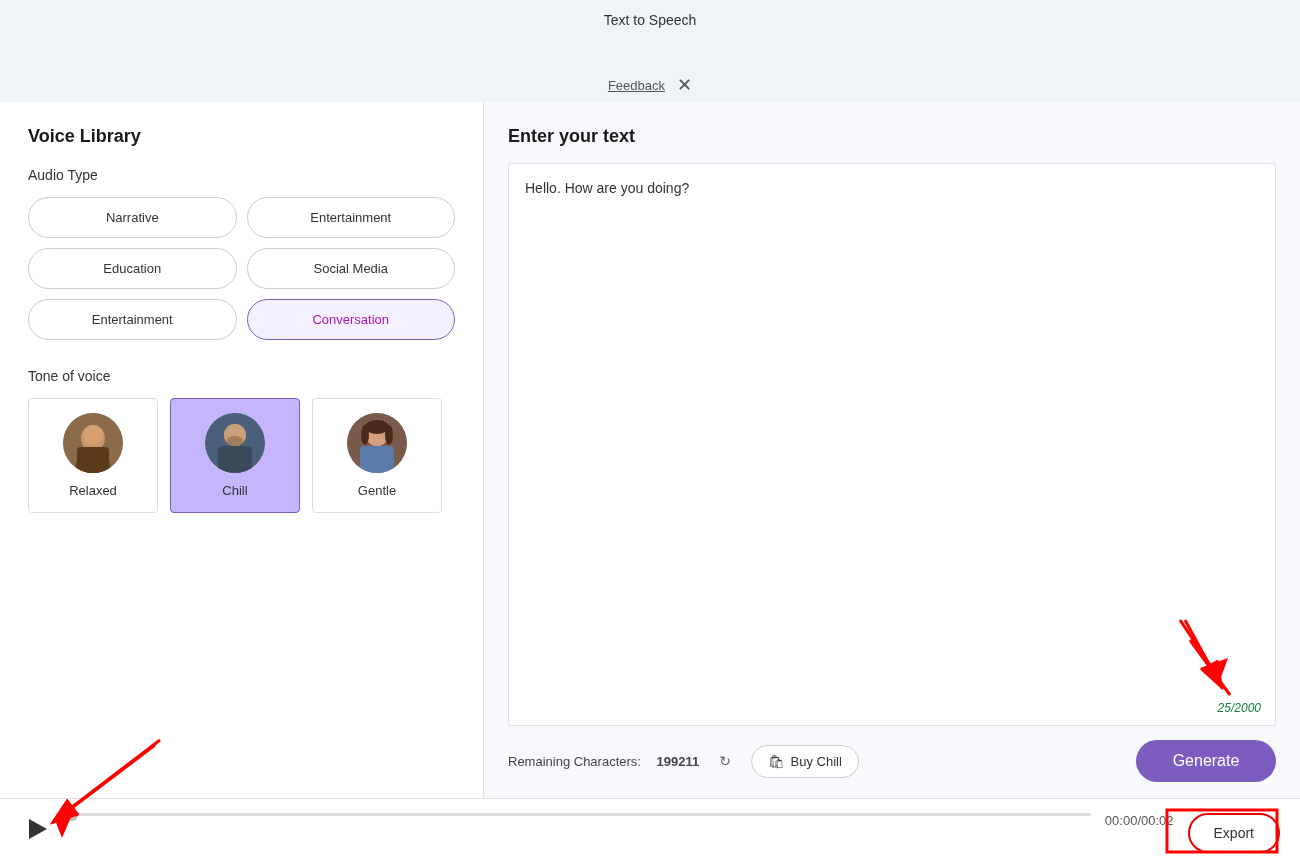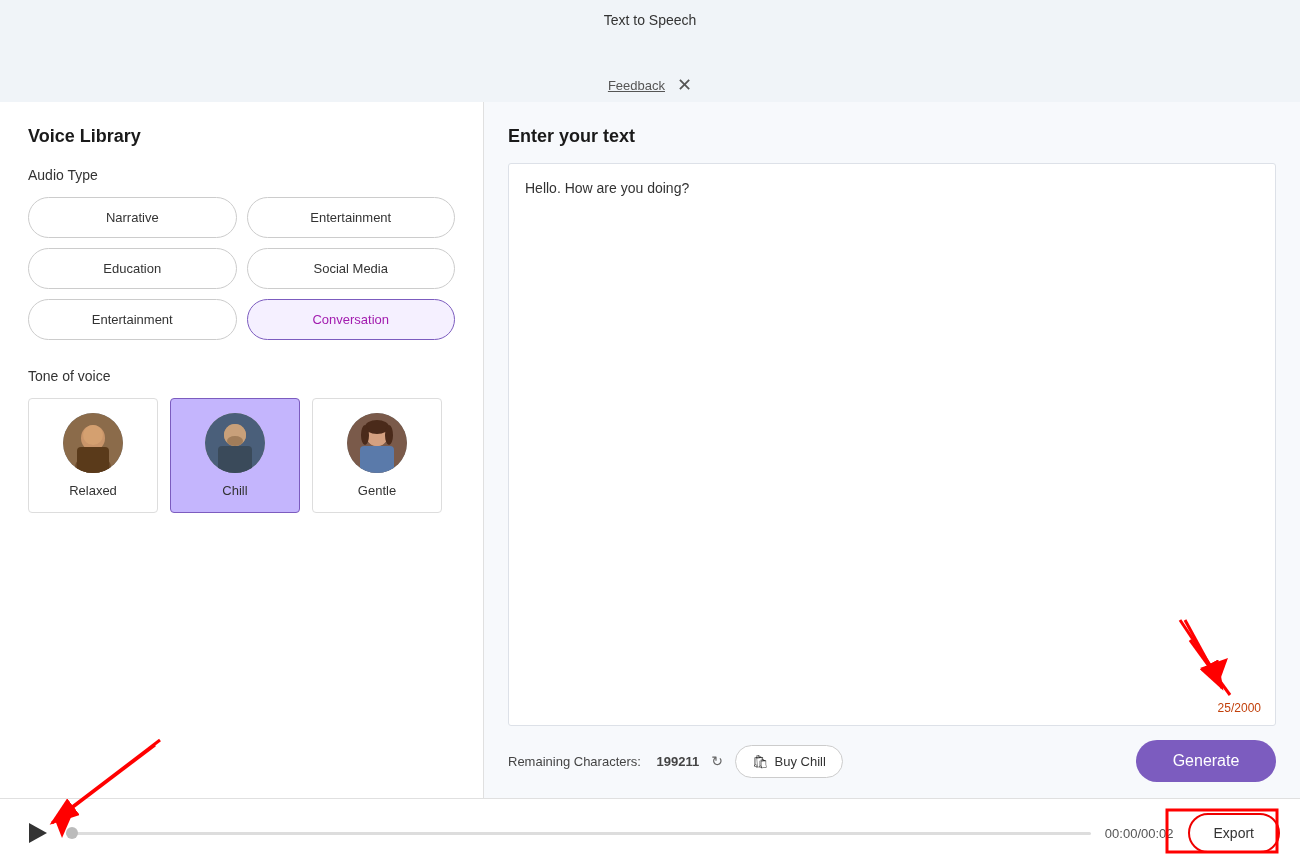--- a/index.html
+++ b/index.html
@@ -182,27 +182,28 @@
       color: #333;
       background: transparent;
       font-family: inherit;
     }
 
     .char-count {
       position: absolute;
       bottom: 10px;
       right: 14px;
       font-size: 12px;
-      color: #c2410c;
+      color: #15803d;
+      font-style: italic;
     }
 
     .bottom-bar {
       display: flex;
       align-items: center;
-      gap: 12px;
+      gap: 20px;
     }
 
     .remaining-chars {
       font-size: 13px;
       color: #444;
       display: flex;
       align-items: center;
       gap: 6px;
     }
     .remaining-chars strong {
@@ -241,21 +242,21 @@
       cursor: pointer;
       min-width: 140px;
     }
 
     
     .player-bar {
       background: #fff;
       border-top: 1px solid #e0e0e0;
       padding: 14px 20px;
       display: flex;
-      align-items: center;
+      align-items: flex-start;
       gap: 14px;
       flex-shrink: 0;
       position: relative;
     }
 
     .play-btn {
       width: 32px;
       height: 32px;
       display: flex;
       align-items: center;

